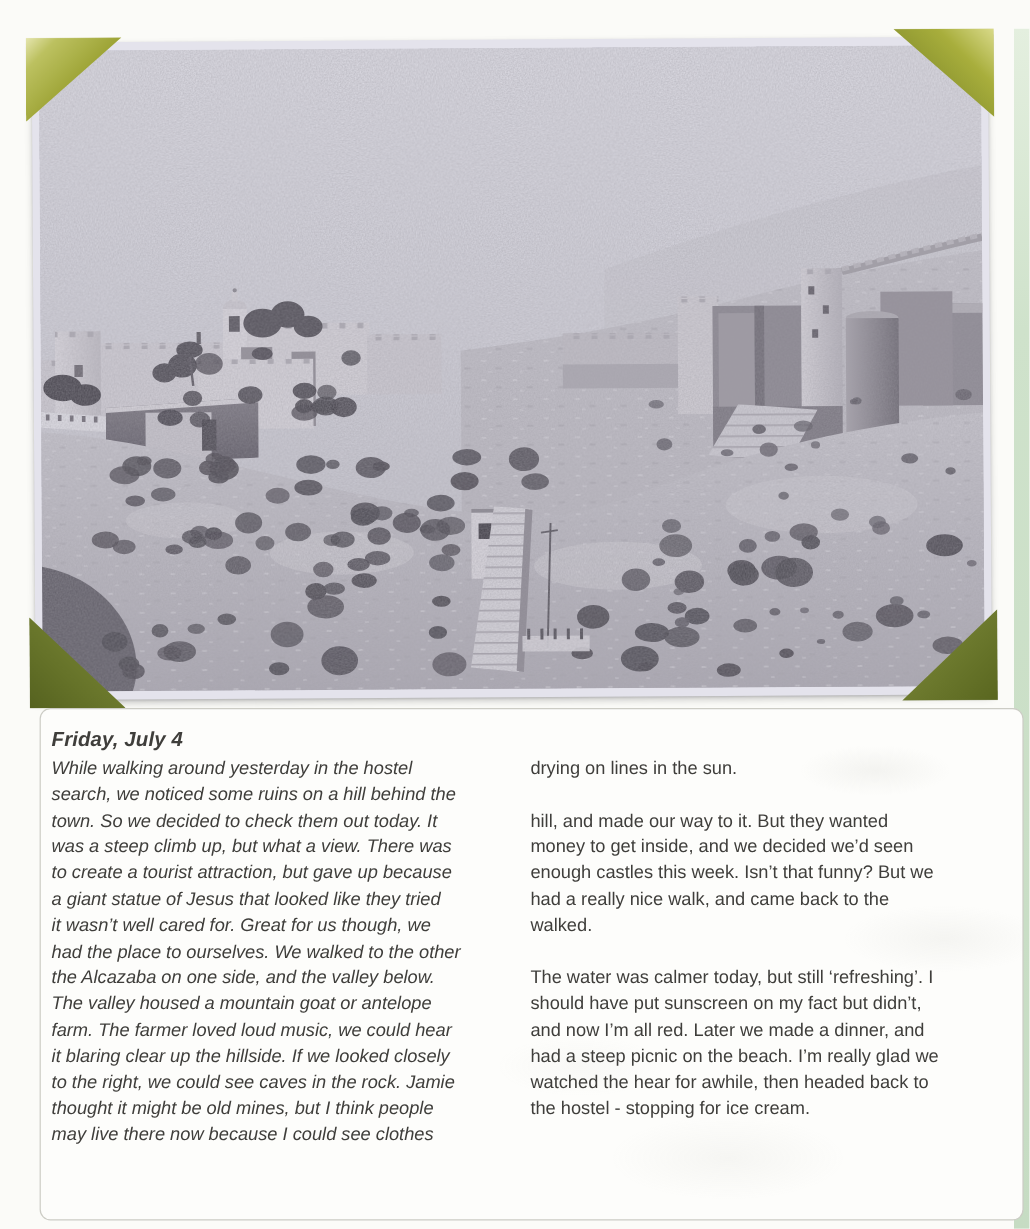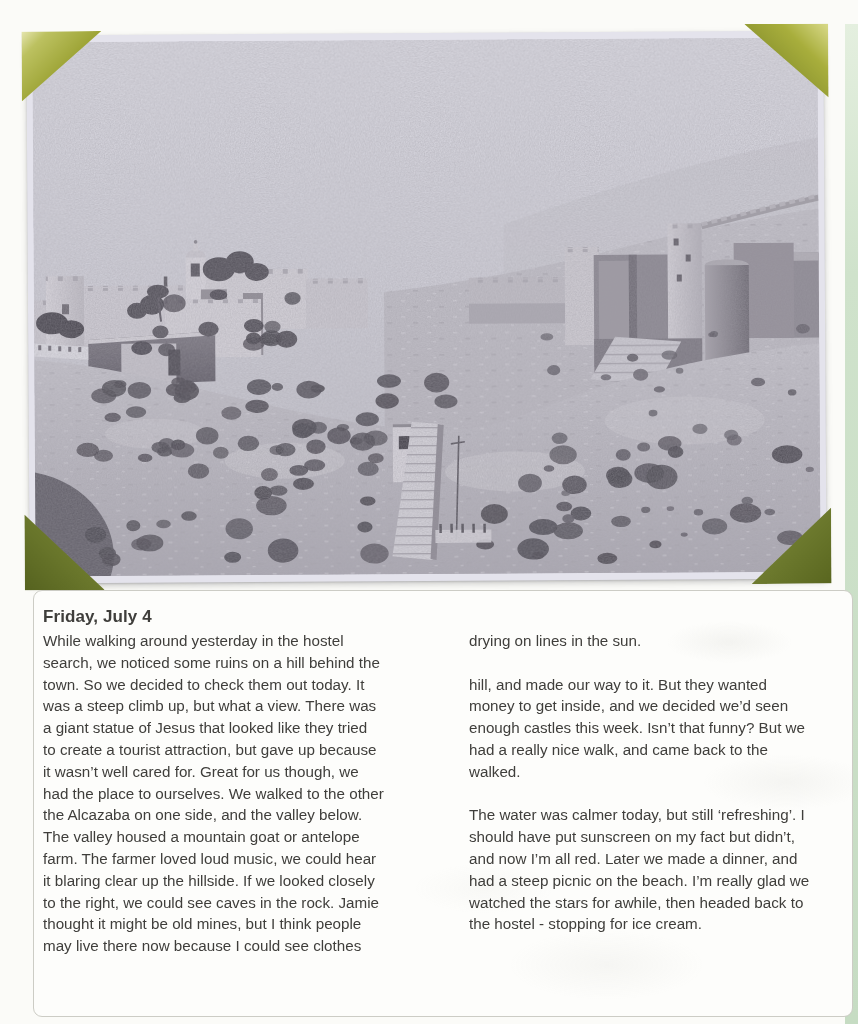--- a/index.html
+++ b/index.html
@@ -45,22 +45,22 @@
     padding:15px 14px 0 9px;}
   
   .journal-box::before{content:"";position:absolute;inset:0;border-radius:9px;pointer-events:none;
     background:
       radial-gradient(90px 30px at 85% 12%,rgba(160,160,150,.10),transparent 70%),
       radial-gradient(120px 40px at 92% 45%,rgba(160,160,150,.09),transparent 70%),
       radial-gradient(140px 50px at 70% 88%,rgba(160,160,150,.08),transparent 70%),
       radial-gradient(100px 36px at 55% 70%,rgba(170,170,160,.06),transparent 70%);}
   .columns{display:flex;gap:7px;position:relative;}
   .col{color:var(--text);font-size:15.2px;line-height:21.8px;}
-  .col-left{width:392px;flex:0 0 392px;}
-  .col-right{flex:1;padding-top:24px;margin-left:27px;}
+  .col-left{width:392px;flex:0 0 392px;font-style:italic;}
+  .col-right{flex:1;padding-top:24px;}
   .journal-heading{color:var(--text);font-size:17px;font-weight:bold;
     line-height:22px;margin-bottom:2px;letter-spacing:.1px;}
   .line{white-space:nowrap;}
   .para{margin-bottom:21.8px;}
   .para:last-child{margin-bottom:0;}
 </style>
 </head>
 <body>
 
 <div class="page">
@@ -386,22 +386,22 @@
 
   <div class="journal-box">
     <div class="columns">
       <div class="col col-left">
         <div class="journal-heading">Friday, July 4</div>
         <div>
             <div class="line">While walking around yesterday in the hostel</div>
             <div class="line">search, we noticed some ruins on a hill behind the</div>
             <div class="line">town. So we decided to check them out today. It</div>
             <div class="line">was a steep climb up, but what a view. There was</div>
+            <div class="line">to create a tourist attraction, but gave up because</div>
             <div class="line">a giant statue of Jesus that looked like they tried</div>
-            <div class="line">to create a tourist attraction, but gave up because</div>
             <div class="line">it wasn’t well cared for. Great for us though, we</div>
             <div class="line">had the place to ourselves. We walked to the other</div>
             <div class="line">the Alcazaba on one side, and the valley below.</div>
             <div class="line">The valley housed a mountain goat or antelope</div>
             <div class="line">farm. The farmer loved loud music, we could hear</div>
             <div class="line">it blaring clear up the hillside. If we looked closely</div>
             <div class="line">to the right, we could see caves in the rock. Jamie</div>
             <div class="line">thought it might be old mines, but I think people</div>
             <div class="line">may live there now because I could see clothes</div>
           </div>
@@ -415,20 +415,20 @@
             <div class="line">money to get inside, and we decided we’d seen</div>
             <div class="line">enough castles this week. Isn’t that funny? But we</div>
             <div class="line">had a really nice walk, and came back to the</div>
             <div class="line">walked.</div>
           </div>
           <div class="para">
             <div class="line">The water was calmer today, but still ‘refreshing’. I</div>
             <div class="line">should have put sunscreen on my fact but didn’t,</div>
             <div class="line">and now I’m all red. Later we made a dinner, and</div>
             <div class="line">had a steep picnic on the beach. I’m really glad we</div>
-            <div class="line">watched the stars for awhile, then headed back to</div>
+            <div class="line">watched the hear for awhile, then headed back to</div>
             <div class="line">the hostel - stopping for ice cream.</div>
           </div>
         </div>
     </div>
   </div>
 
 </div>
 
 </body></html>

